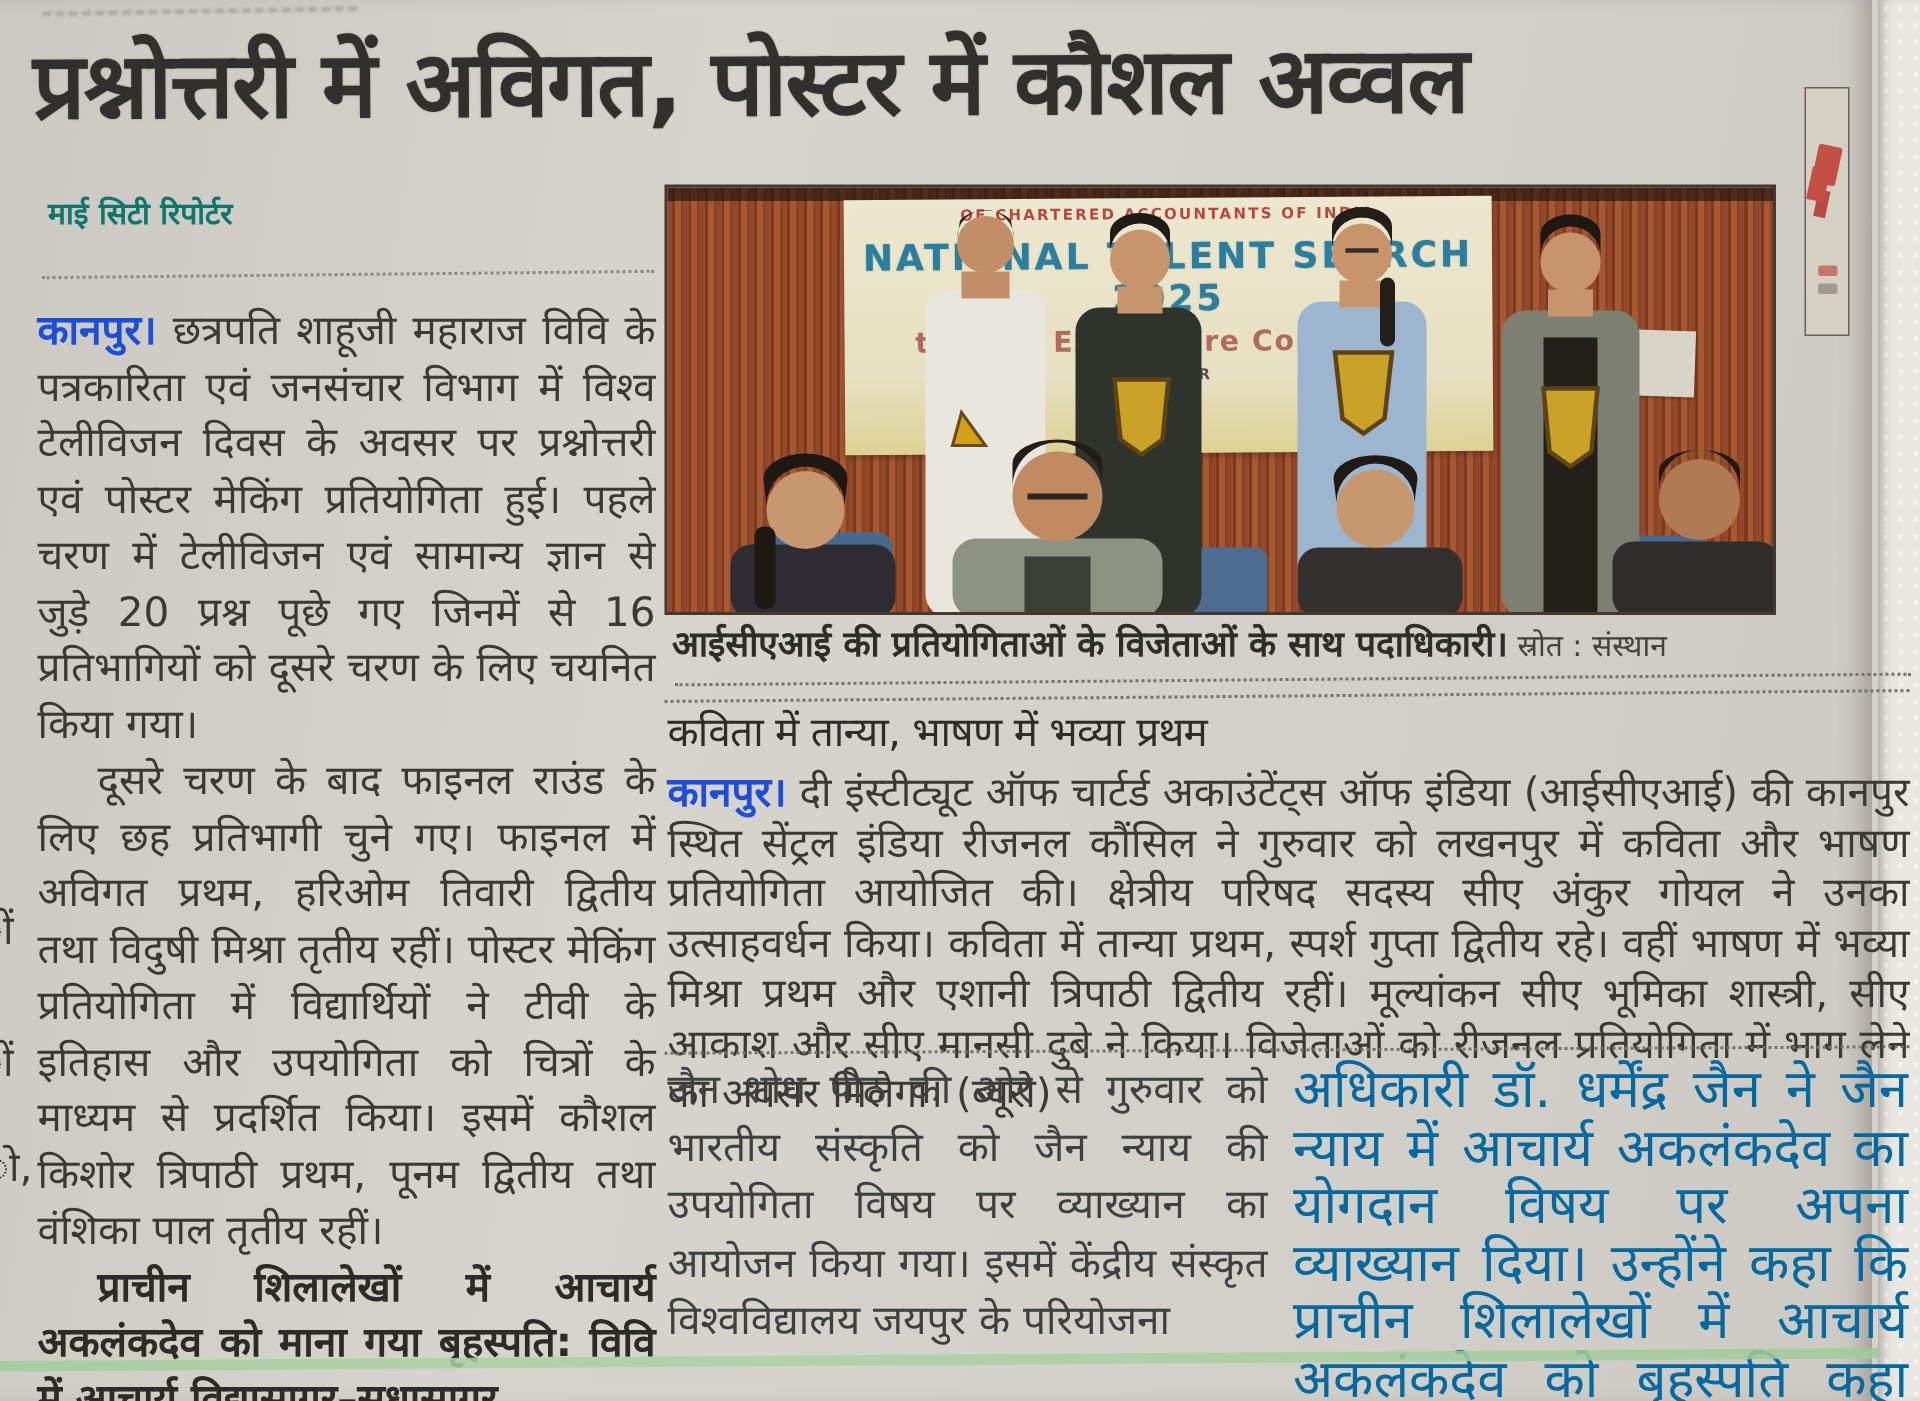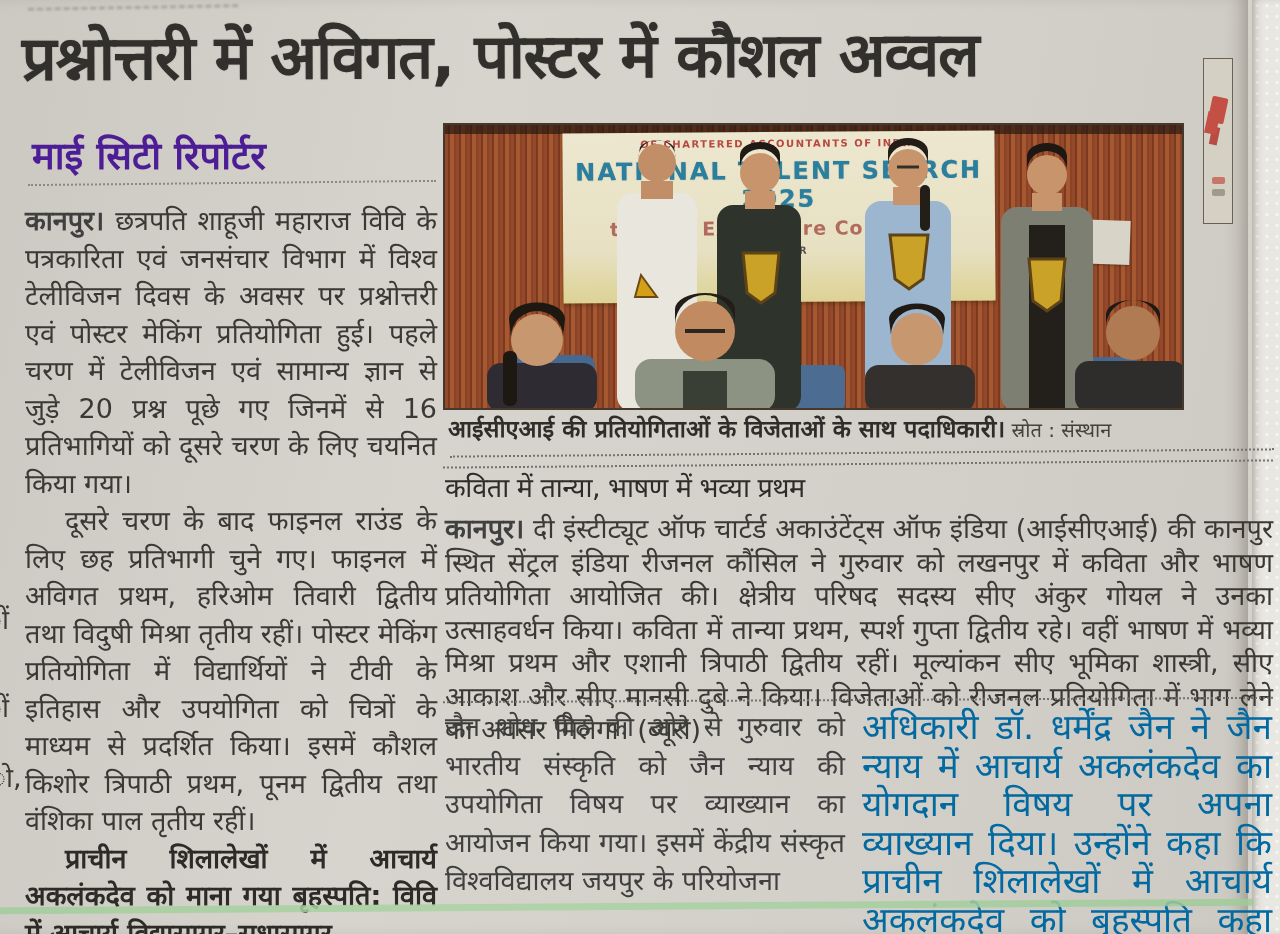--- a/index.html
+++ b/index.html
@@ -26,34 +26,34 @@
   }
 
   .headline{
     position:absolute;left:22px;top:16px;width:1206px;
     font-size:61px;line-height:80px;font-weight:bold;color:#31302c;
     letter-spacing:-1px;white-space:nowrap;transform:rotate(-.25deg);
     text-shadow:0 0 1px rgba(40,38,34,.5);
   }
   .byline{
     position:absolute;left:32px;top:128px;
-    font-size:38px;font-weight:bold;color:#4c1d95;
+    font-size:20px;font-weight:bold;color:#0f766e;
   }
   .byline-rule{
     position:absolute;left:28px;top:182px;width:408px;height:0;
     border-top:2px dotted #8b887f;transform:rotate(-.6deg);
   }
 
   .colL{
     position:absolute;left:25px;top:202px;width:412px;
     font-size:27px;line-height:37.5px;color:#3b3933;text-align:justify;
   }
   .colL p{margin:0;}
   .colL p.indent{text-indent:40px;}
-  .dateline{font-weight:bold;color:#404040;}
+  .dateline{font-weight:bold;color:#1d4ed8;}
   .nutgraf{font-weight:bold;color:#2d2b27;text-indent:40px;}
 
   
   .photo{
     position:absolute;left:443px;top:123px;width:741px;height:287px;
     background:repeating-linear-gradient(90deg,#94492a 0 3px,#7b3a20 3px 5px,#a65930 5px 9px,#8a4326 9px 11px);
     border:2px solid #43392d;box-sizing:border-box;overflow:hidden;
   }
   .photo .topband{position:absolute;left:0;top:0;width:100%;height:9px;background:rgba(30,22,15,.65);}
   .banner{

